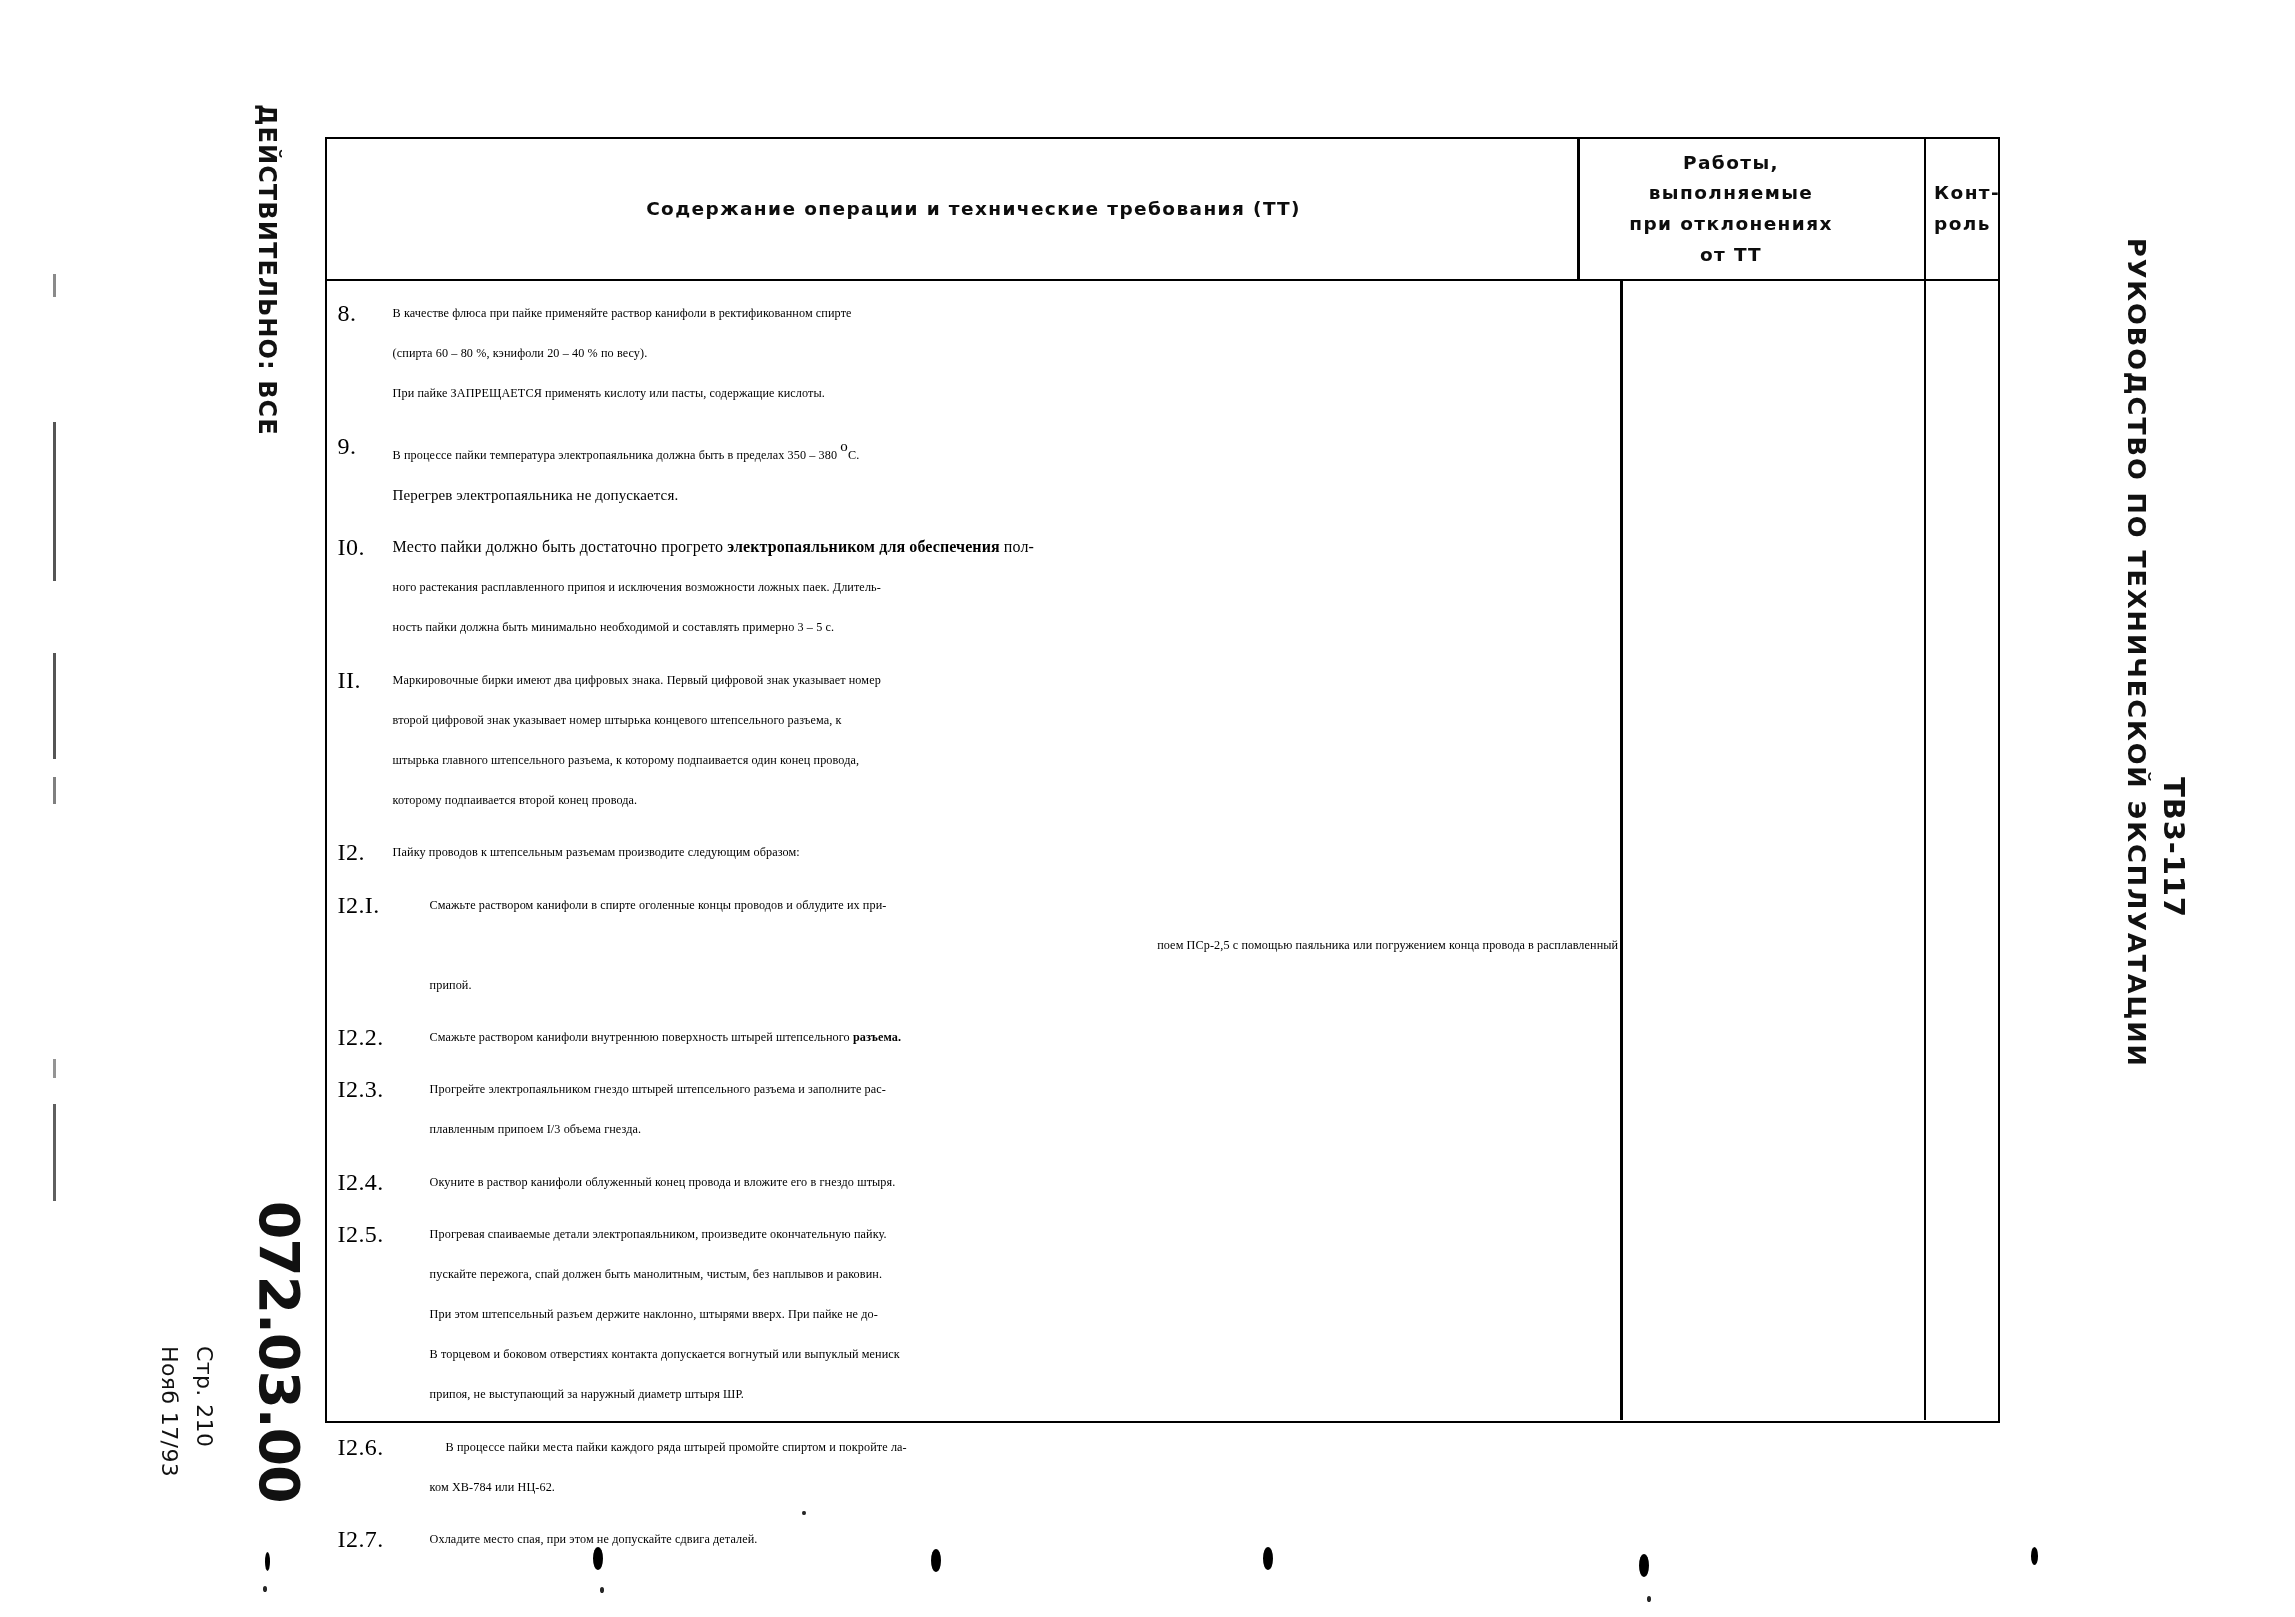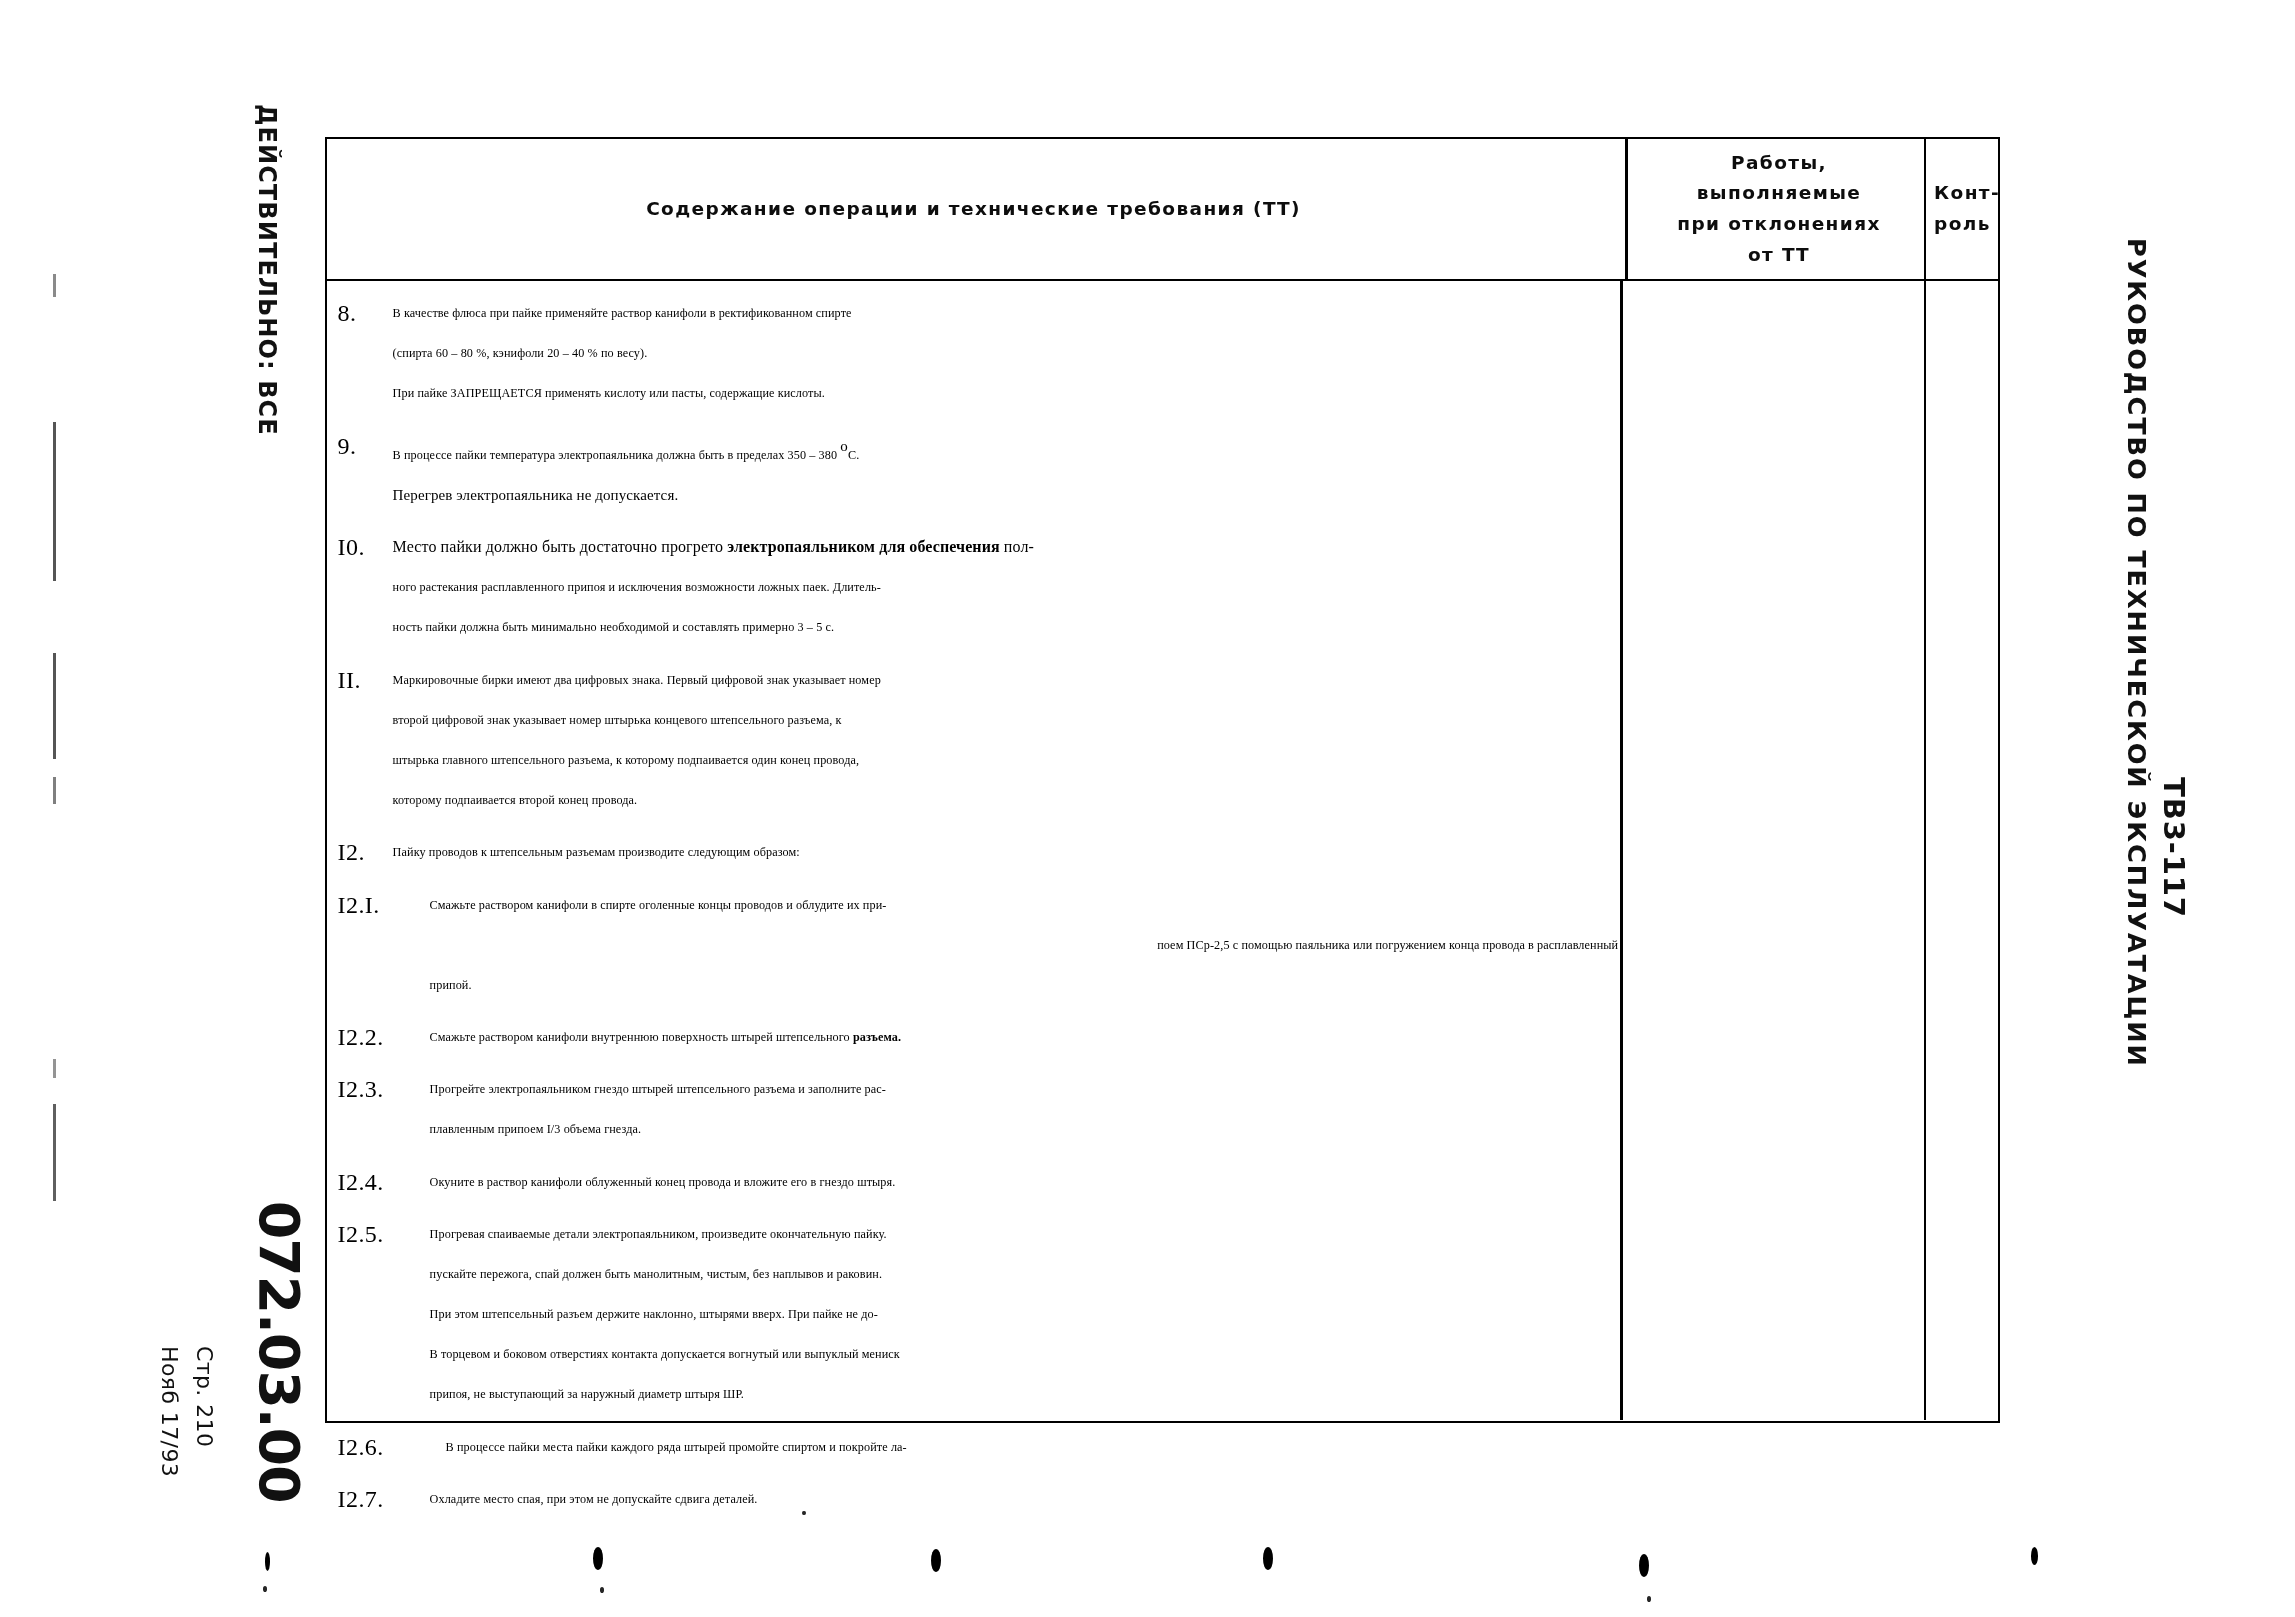--- a/index.html
+++ b/index.html
@@ -101,21 +101,21 @@
     justify-content: center;
     text-align: center;
     font-family: "DejaVu Sans", "Liberation Sans", sans-serif;
     font-weight: bold;
     font-size: 18.5px;
     letter-spacing: 1.4px;
     line-height: 1.65;
     color: #0d0d0d;
   }
   #head-content  { left: 0px;    width: 1293px; }
-  #head-deviations { left: 1298px; width: 305px; border-left: 3.5px solid #000; }
+  #head-deviations { left: 1250px; width: 305px; border-left: 3.5px solid #000; }
   #head-control  { left: 1597px; width: 78px;  border-left: 2.6px solid #000; padding-left: 8px; justify-content: flex-start; text-align: left; }
 
   #table-body { position: relative; height: 1139px; }
   .body-col {
     position: absolute;
     top: 0;
     height: 100%;
     box-sizing: border-box;
   }
   #col-content    { left: 0px;    width: 1293px; }
@@ -293,20 +293,21 @@
                 <p style="font-size: 12.2px;">пускайте пережога, спай должен быть манолитным, чистым, без наплывов и раковин.</p>
                 <p style="font-size: 12.2px;">При этом штепсельный разъем держите наклонно, штырями вверх. При пайке не до-</p>
                 <p style="font-size: 12.2px;">В торцевом и боковом отверстиях контакта допускается вогнутый или выпуклый мениск</p>
                 <p style="font-size: 12.2px;">припоя, не выступающий за наружный диаметр штыря ШР.</p>
               </div>
             </div>
             <div class="op">
               <div class="op-num w-sub">I2.6.</div>
               <div class="op-text">
                 <p style="font-size: 12.2px; margin-left: 16px;">В процессе пайки места пайки каждого ряда штырей промойте спиртом и покройте ла-</p>
+                <p style="font-size: 12.2px;">ком ХВ-784 или НЦ-62.</p>
               </div>
             </div>
             <div class="op">
               <div class="op-num w-sub">I2.7.</div>
               <div class="op-text">
                 <p style="font-size: 12.2px;">Охладите место спая, при этом не допускайте сдвига деталей.</p>
               </div>
             </div>
           </div>
       </div>

